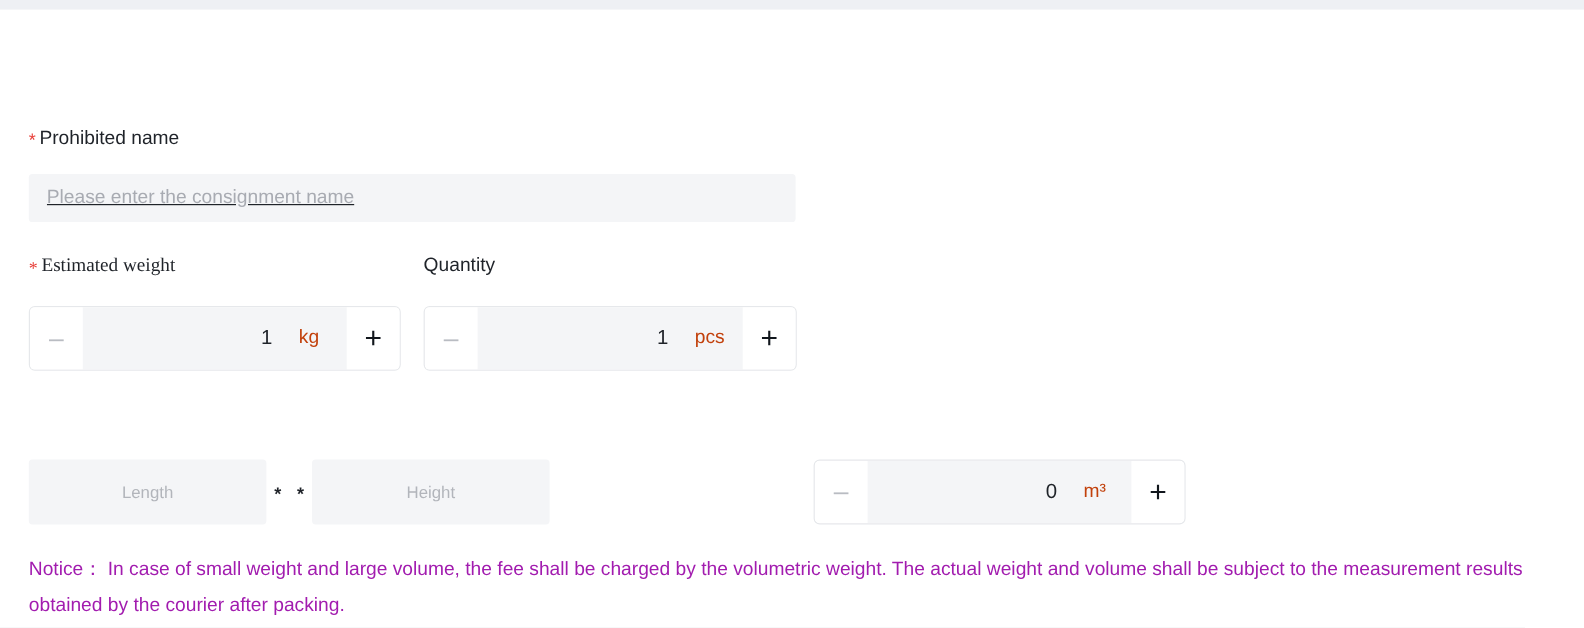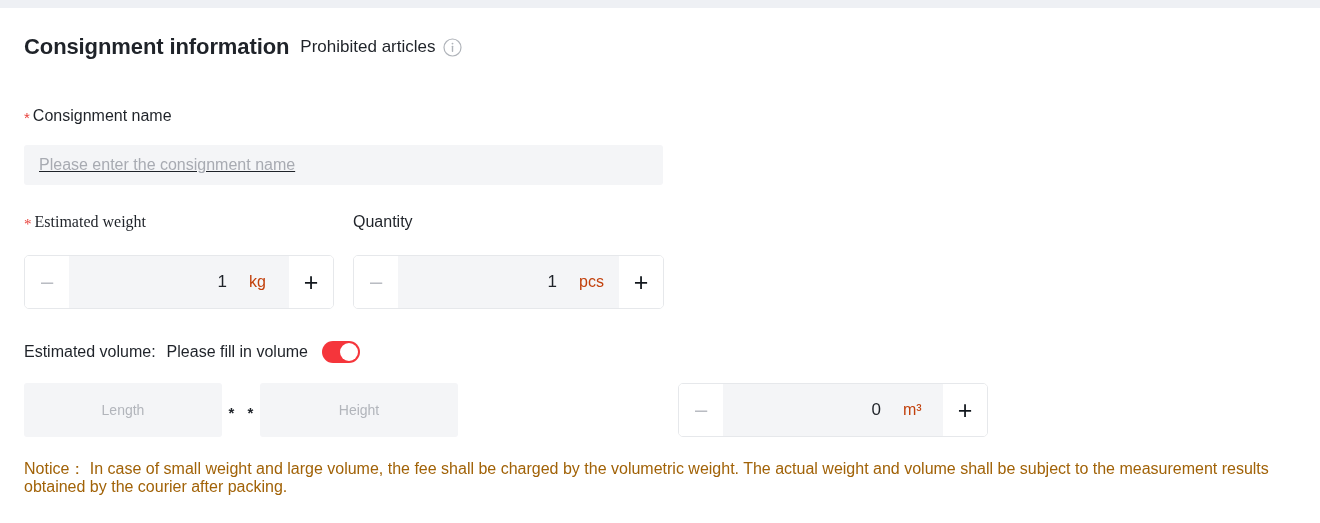--- a/index.html
+++ b/index.html
@@ -229,47 +229,36 @@
     top: 2px;
   }
 
   
   .notice {
     position: absolute;
     left: 24px;
     top: 452px;
     width: 1288px;
     font-size: 16px;
-    line-height: 18px;
-    color: #a16207;
+    line-height: 30px;
+    color: #a21caf;
   }
 </style>
 </head>
 <body>
 
 <div class="page">
 
   <div class="top-strip"></div>
 
   <div class="card">
 
-    <div class="section-header">
-      <span class="section-title">Consignment information</span>
-      <span class="section-sub">Prohibited articles</span>
-      <span class="info-icon">
-        <svg width="19" height="19" viewBox="0 0 19 19">
-          <circle cx="9.5" cy="9.5" r="8.5" fill="none" stroke="#b0b4ba" stroke-width="1.2"></circle>
-          <circle cx="9.5" cy="5.6" r="0.95" fill="#b0b4ba"></circle>
-          <rect x="8.8" y="7.7" width="1.4" height="6.2" rx="0.6" fill="#b0b4ba"></rect>
-        </svg>
-      </span>
-    </div>
 
     <div class="field-label label-name">
-      <span class="req-star">*</span><span>Consignment name</span>
+      <span class="req-star">*</span><span>Prohibited name</span>
     </div>
     <input class="text-input" type="text" placeholder="Please enter the consignment name" style="">
 
     <div class="field-label label-weight">
       <span class="req-star">*</span><span>Estimated weight</span>
     </div>
 
     <div class="stepper stepper-weight">
       <div class="step-btn minus">–</div>
       <div class="step-field">
@@ -285,27 +274,20 @@
 
     <div class="stepper stepper-qty">
       <div class="step-btn minus">–</div>
       <div class="step-field">
         <span class="step-value">1</span>
         <span class="step-unit">pcs</span>
       </div>
       <div class="step-btn plus">+</div>
     </div>
 
-    <div class="volume-row">
-      <span class="volume-label">Estimated volume:</span>
-      <span class="volume-hint">Please fill in volume</span>
-      <div class="toggle">
-        <div class="knob"></div>
-      </div>
-    </div>
 
     <div class="dims-row">
       <input class="dim-input" type="text" placeholder="Length" style="">
       <span class="dim-sep">*</span>
       <span class="dim-sep">*</span>
       <input class="dim-input" type="text" placeholder="Height" style="">
     </div>
 
     <div class="stepper stepper-volume">
       <div class="step-btn minus">–</div>

